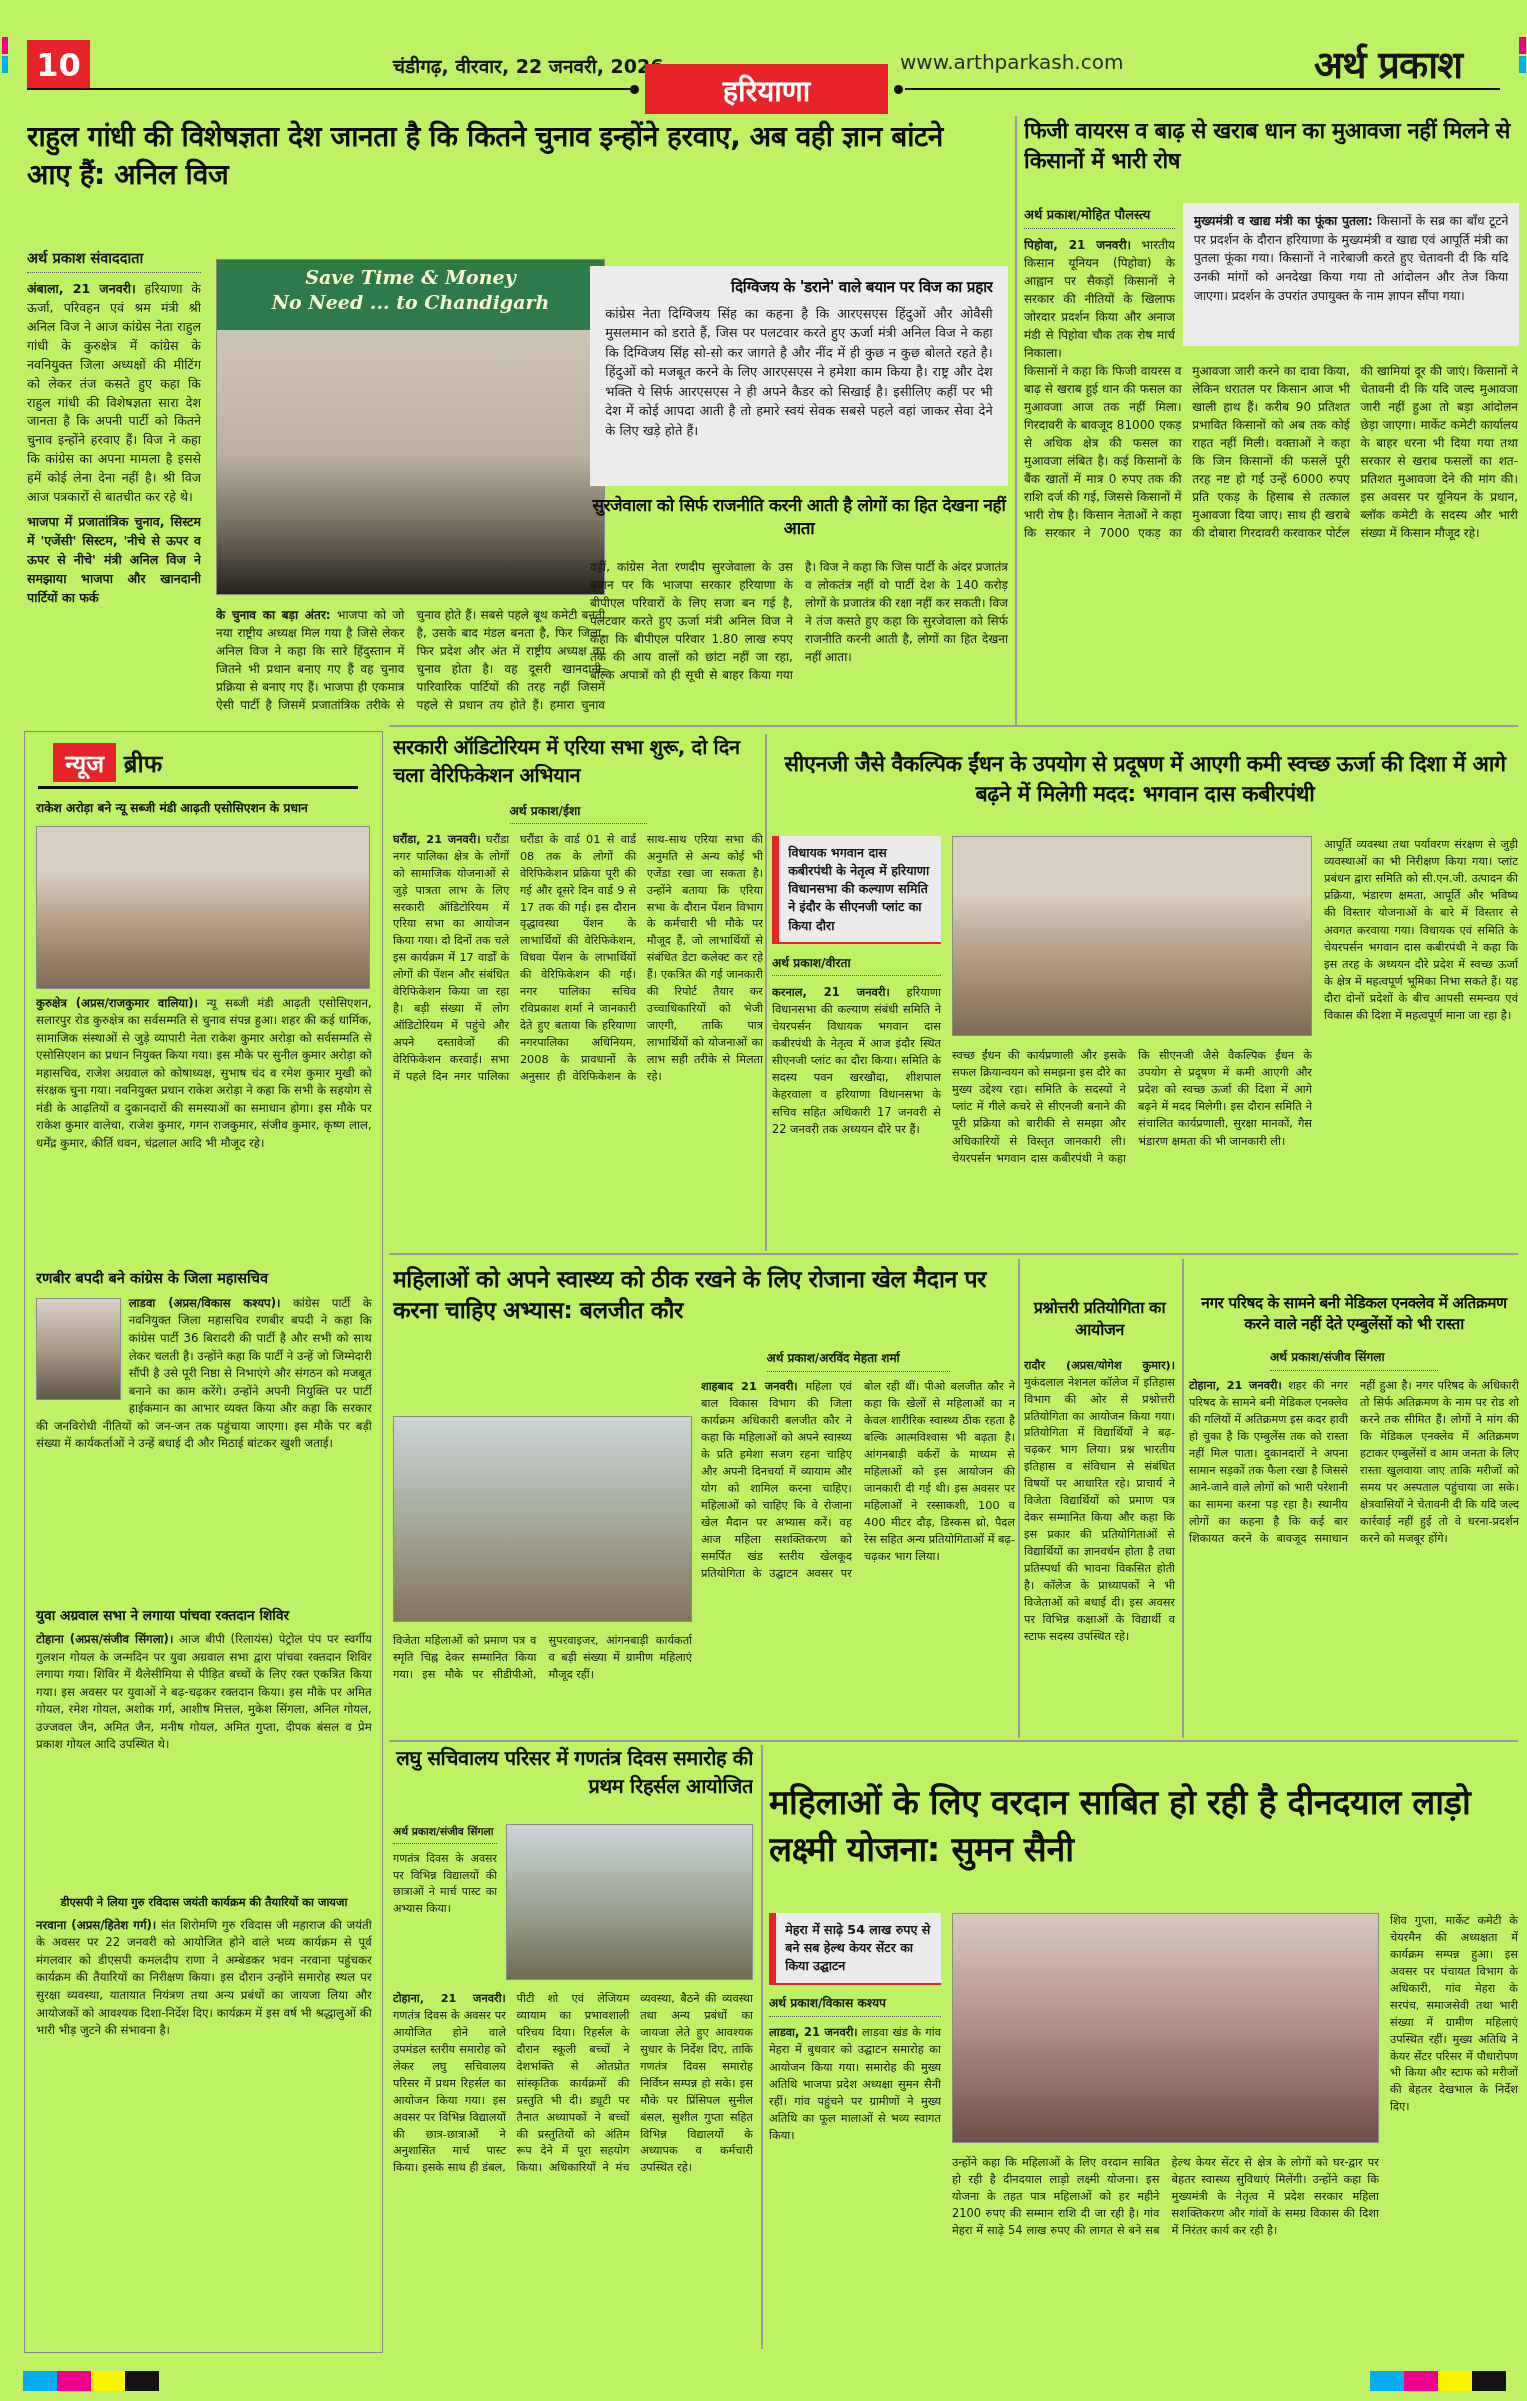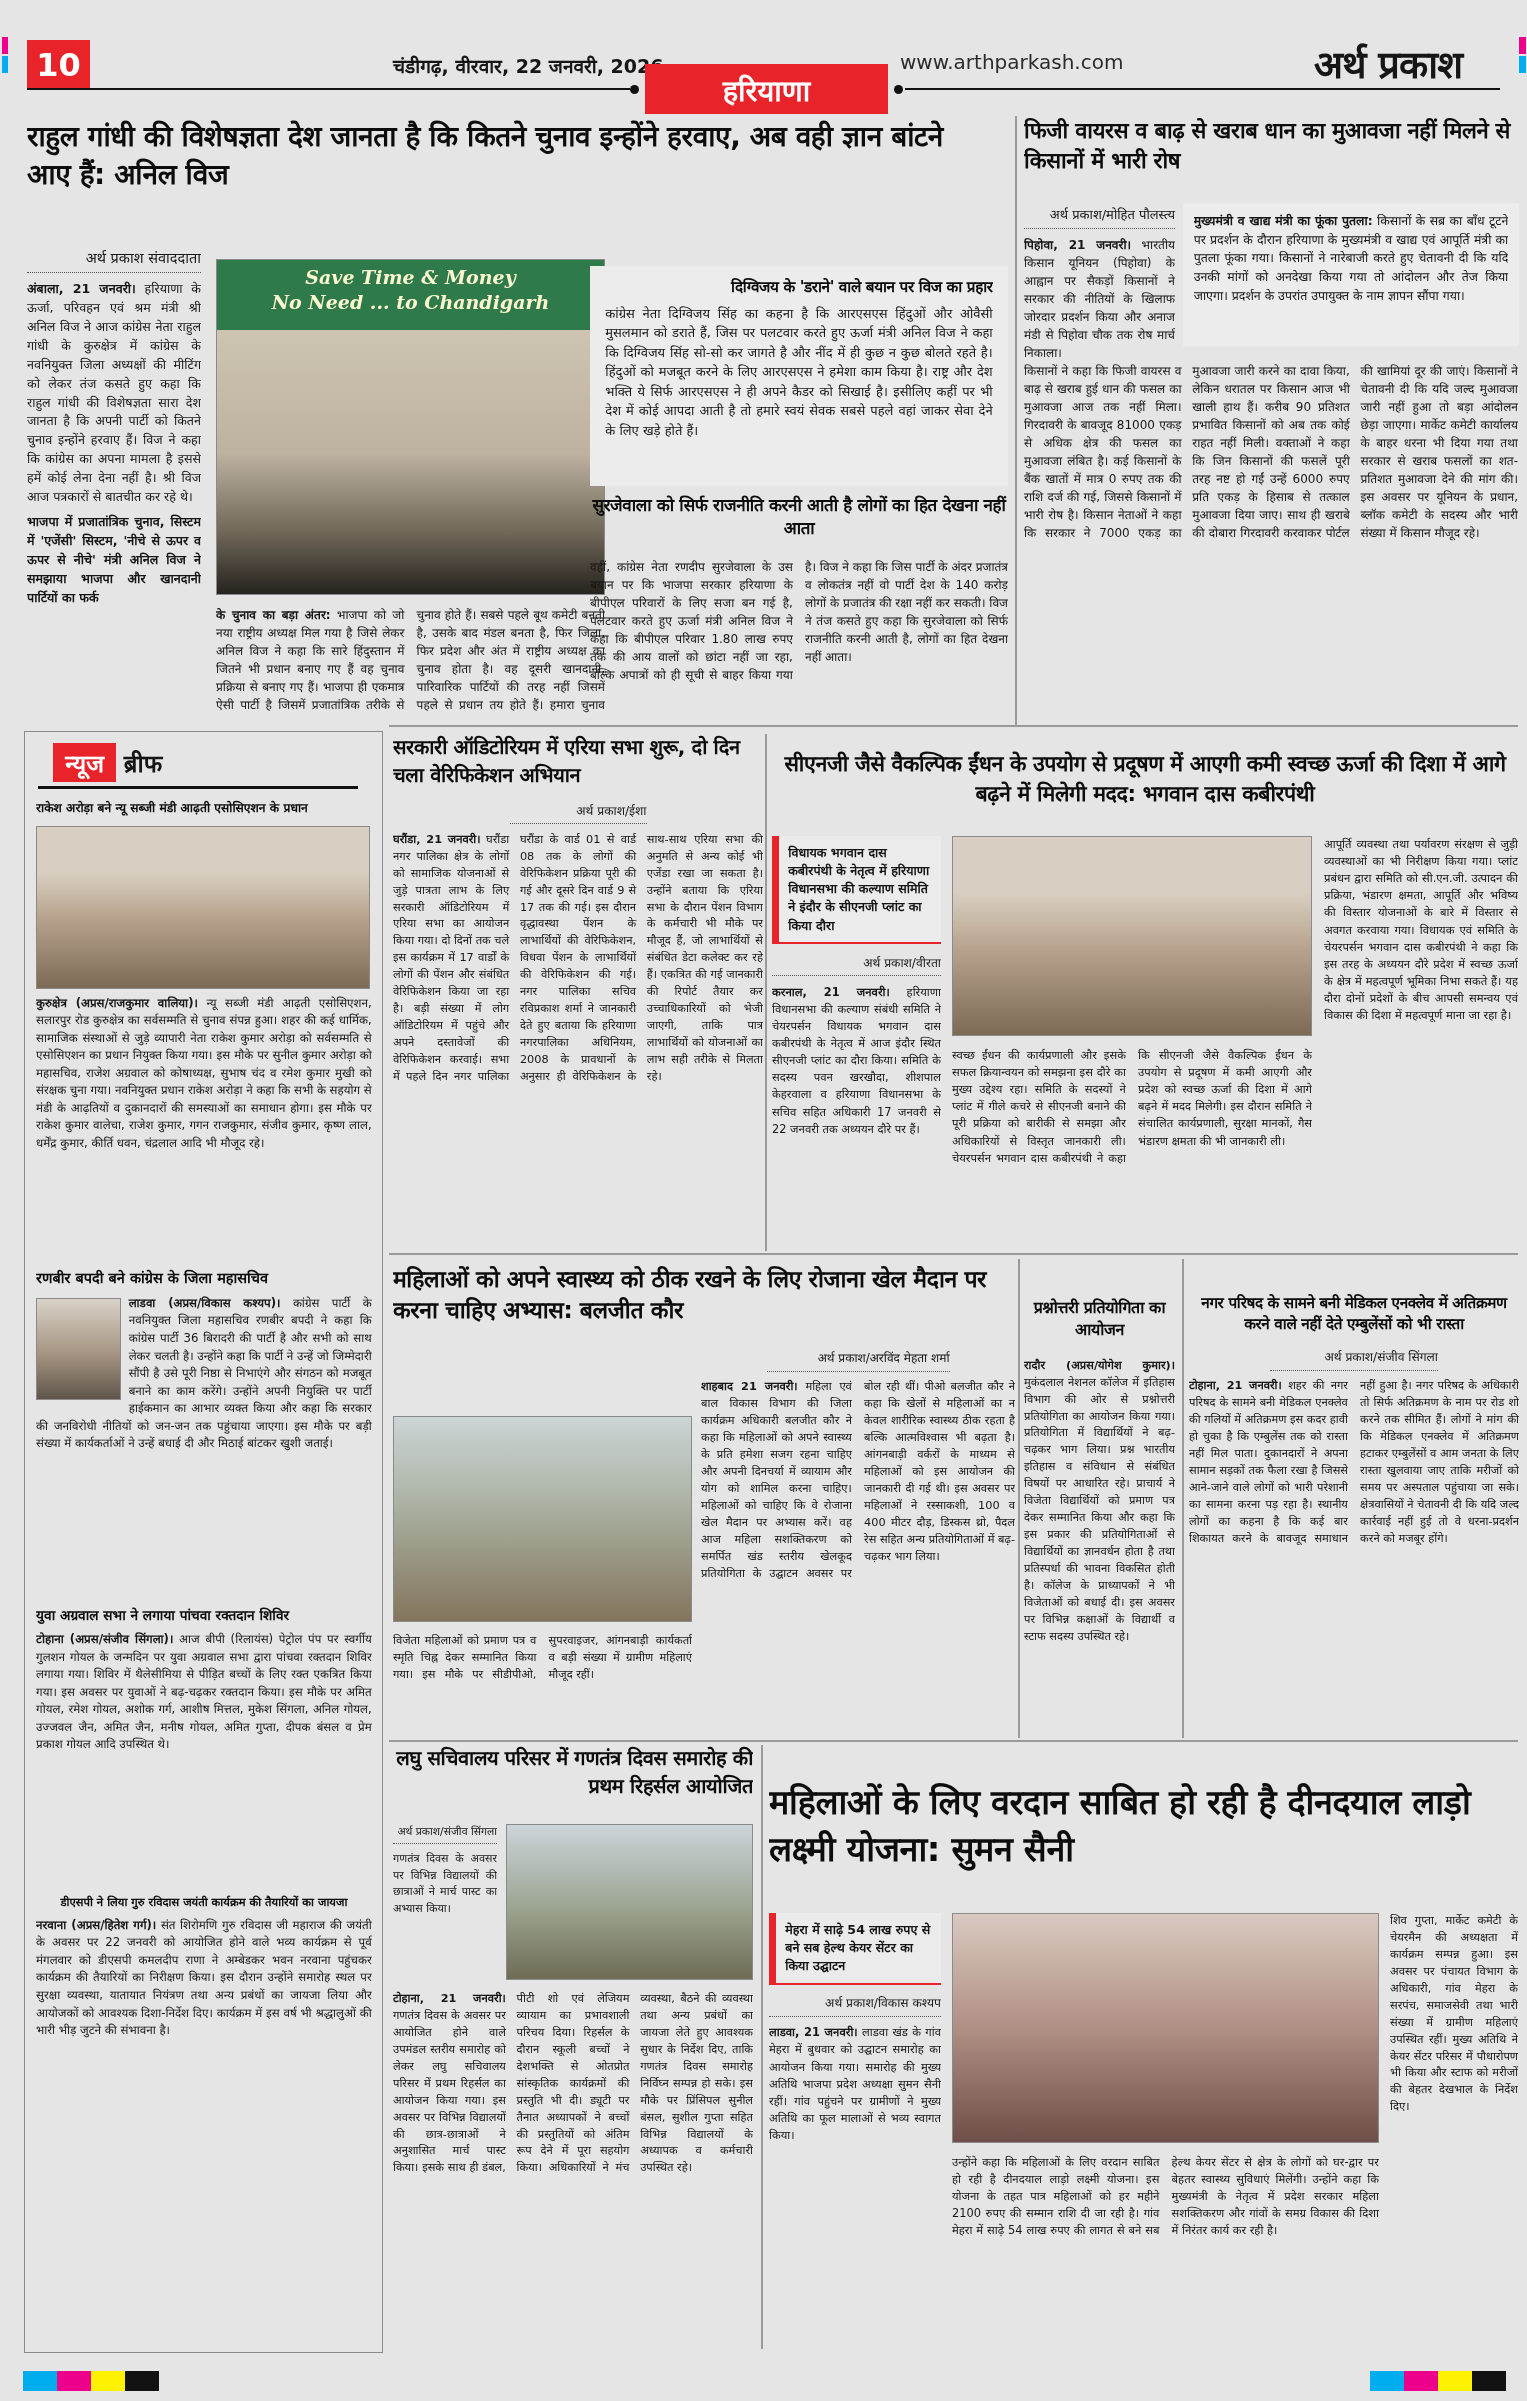--- a/index.html
+++ b/index.html
@@ -1,24 +1,24 @@
 <!DOCTYPE html>
 <html style="font-size:12.2px"><head>
 <meta charset="utf-8">
 <title>अर्थ प्रकाश — पृष्ठ 10</title>
 <style>
   *{margin:0;padding:0;box-sizing:border-box}
   html,body{background:#6f6f6f}
-  .page{position:relative;width:1527px;height:2401px;margin:0 auto;background:#e5e5e5;
+  .page{position:relative;width:1527px;height:2401px;margin:0 auto;background:#bef264;
         font-family:"DejaVu Sans",sans-serif;color:#161616;overflow:hidden}
   .abs{position:absolute}
   .hl{font-weight:700;color:#0d0d0d;letter-spacing:-0.4px;line-height:1.38;overflow:hidden}
   .just{text-align:justify}
   .body{line-height:1.5;overflow:hidden}
-  .byl{font-weight:400;text-align:right;border-bottom:1.5px dotted #555;padding-bottom:4.6px;margin-bottom:7.6px}
+  .byl{font-weight:700;text-align:left;border-bottom:1.5px dotted #555;padding-bottom:4.6px;margin-bottom:7.6px}
   .dl{font-weight:700}
   .cols2{column-count:2;column-gap:12.2px}
   .cols3{column-count:3;column-gap:10.7px}
   .graybox{background:#ececec;overflow:hidden}
   .redbox{background:#e8232a;color:#fff;display:flex;align-items:center;justify-content:center;font-weight:700}
   .redbar{border-left:7.6px solid #e8232a;border-bottom:2.3px solid #e8232a;background:#ebebeb;
           padding:7.6px 9.2px;font-weight:700;line-height:1.45;overflow:hidden}
   .vr{position:absolute;width:1.5px;background:#9a9a9a}
   .hr{position:absolute;height:1.5px;background:#9a9a9a}
   .ph{position:relative;border:0.8px solid #8a8a8a;overflow:hidden}

